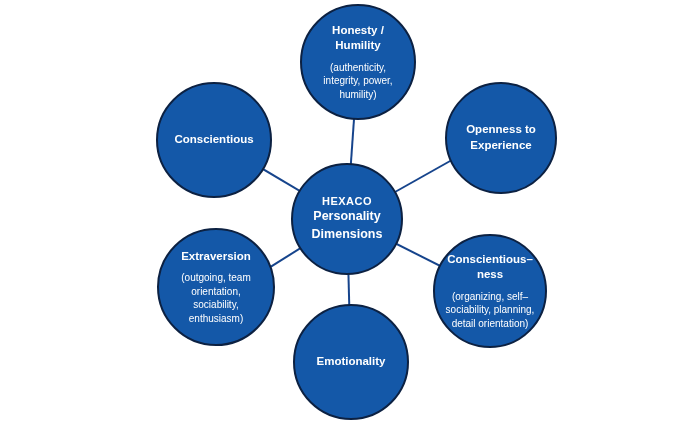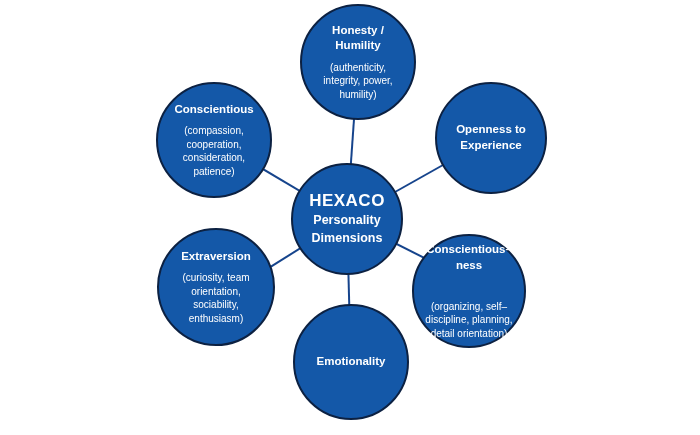--- a/index.html
+++ b/index.html
@@ -44,35 +44,35 @@
   }
   .node-traits {
     margin-top: 7px;
     font-weight: 400;
     font-size: 10px;
     line-height: 1.35;
     white-space: pre-line;
   }
   .center-acronym {
     font-weight: 700;
-    font-size: 17px;
+    font-size: 11px;
     letter-spacing: 0.5px;
   }
   .center-label {
     margin-top: 0;
     font-weight: 700;
     font-size: 12.5px;
     line-height: 1.45;
     white-space: pre-line;
   }
   
   .node-center          { left: 291px; top: 163px; width: 112px; height: 112px; }
   .node-honesty         { left: 300px; top:   4px; width: 116px; height: 116px; }
-  .node-openness        { left: 435px; top:  82px; width: 112px; height: 112px; justify-content: center; }
-  .node-conscientious   { left: 412px; top: 234px; width: 114px; height: 114px; justify-content: space-between; }
+  .node-openness        { left: 445px; top:  82px; width: 112px; height: 112px; justify-content: center; }
+  .node-conscientious   { left: 433px; top: 234px; width: 114px; height: 114px; }
   .node-emotionality    { left: 293px; top: 304px; width: 116px; height: 116px; }
   .node-extraversion    { left: 157px; top: 228px; width: 118px; height: 118px; }
   .node-agreeableness   { left: 156px; top:  82px; width: 116px; height: 116px; }
 </style>
 </head>
 <body>
 
 <div class="stage">
 
   <svg class="connectors" viewBox="0 0 700 435" xmlns="http://www.w3.org/2000/svg">
@@ -100,37 +100,33 @@
 
   <div class="node node-openness">
     <div class="node-title">Openness to
 Experience</div>
   </div>
 
   <div class="node node-conscientious">
     <div class="node-title">Conscientious–
 ness</div>
     <div class="node-traits">(organizing, self–
-discipline, planning,
+sociability, planning,
 detail orientation)</div>
   </div>
 
   <div class="node node-emotionality">
     <div class="node-title">Emotionality</div>
   </div>
 
   <div class="node node-extraversion">
     <div class="node-title">Extraversion</div>
-    <div class="node-traits">(curiosity, team
+    <div class="node-traits">(outgoing, team
 orientation,
 sociability,
 enthusiasm)</div>
   </div>
 
   <div class="node node-agreeableness">
     <div class="node-title">Conscientious</div>
-    <div class="node-traits">(compassion,
-cooperation,
-consideration,
-patience)</div>
   </div>
 
 </div>
 
 </body></html>

